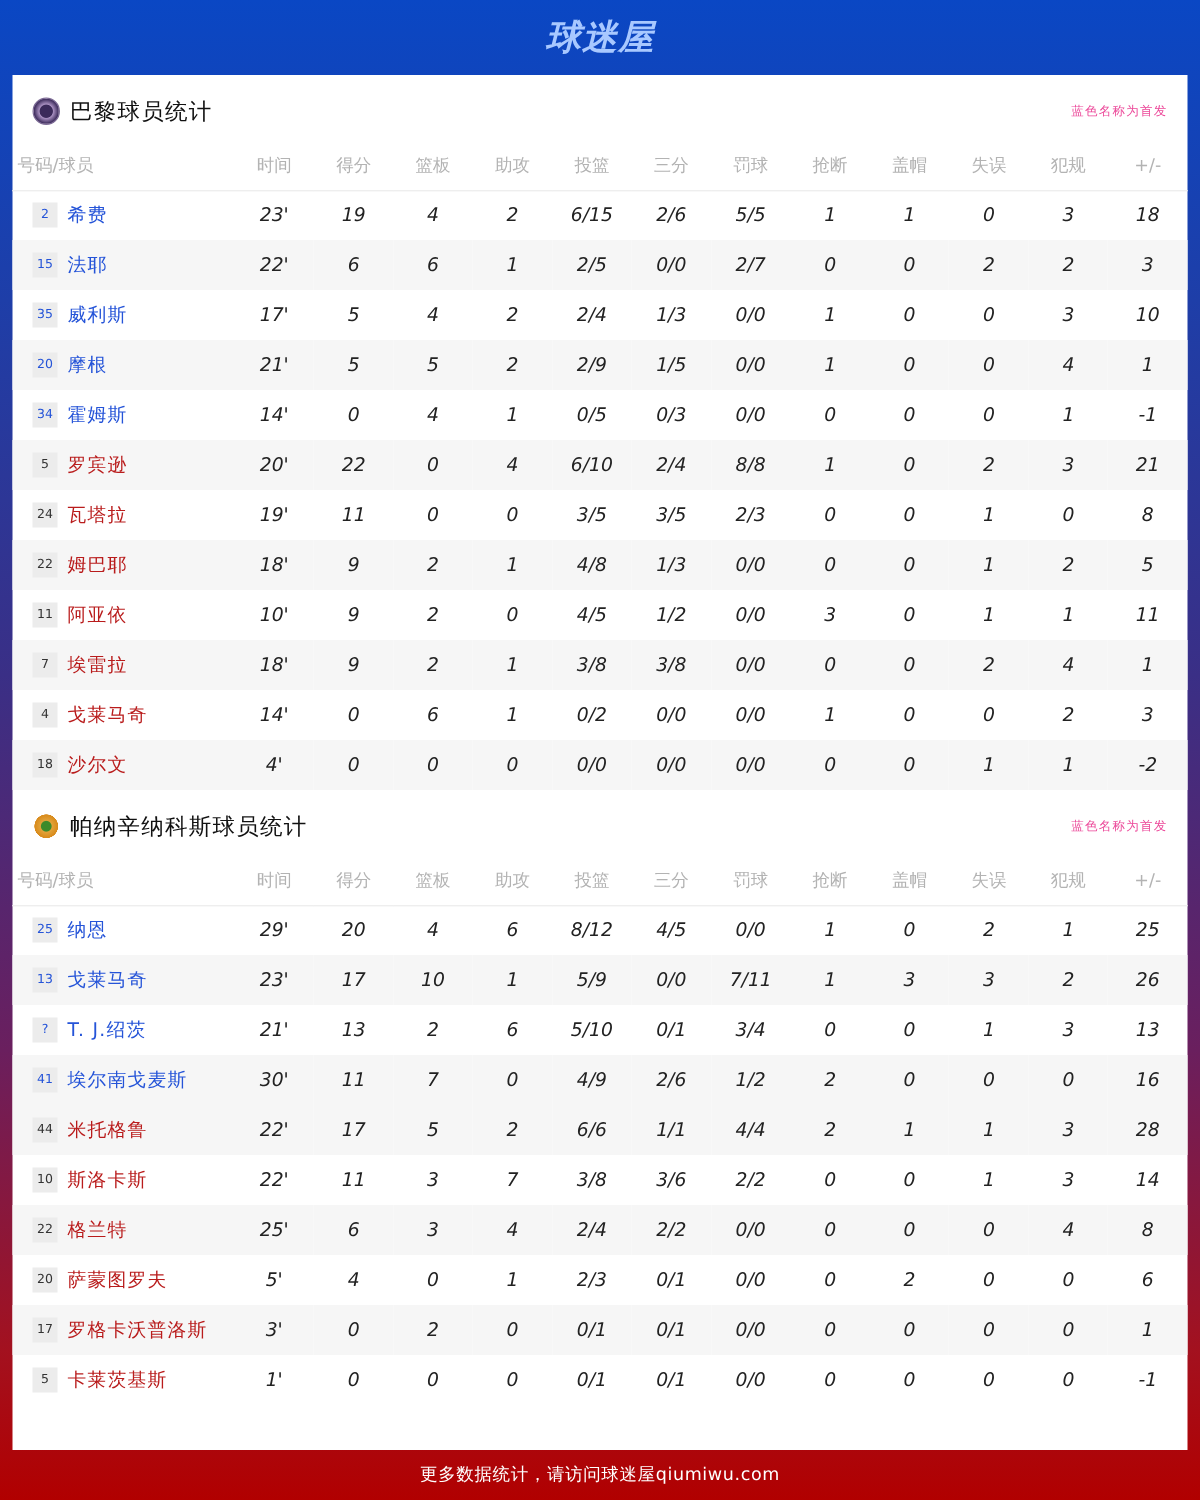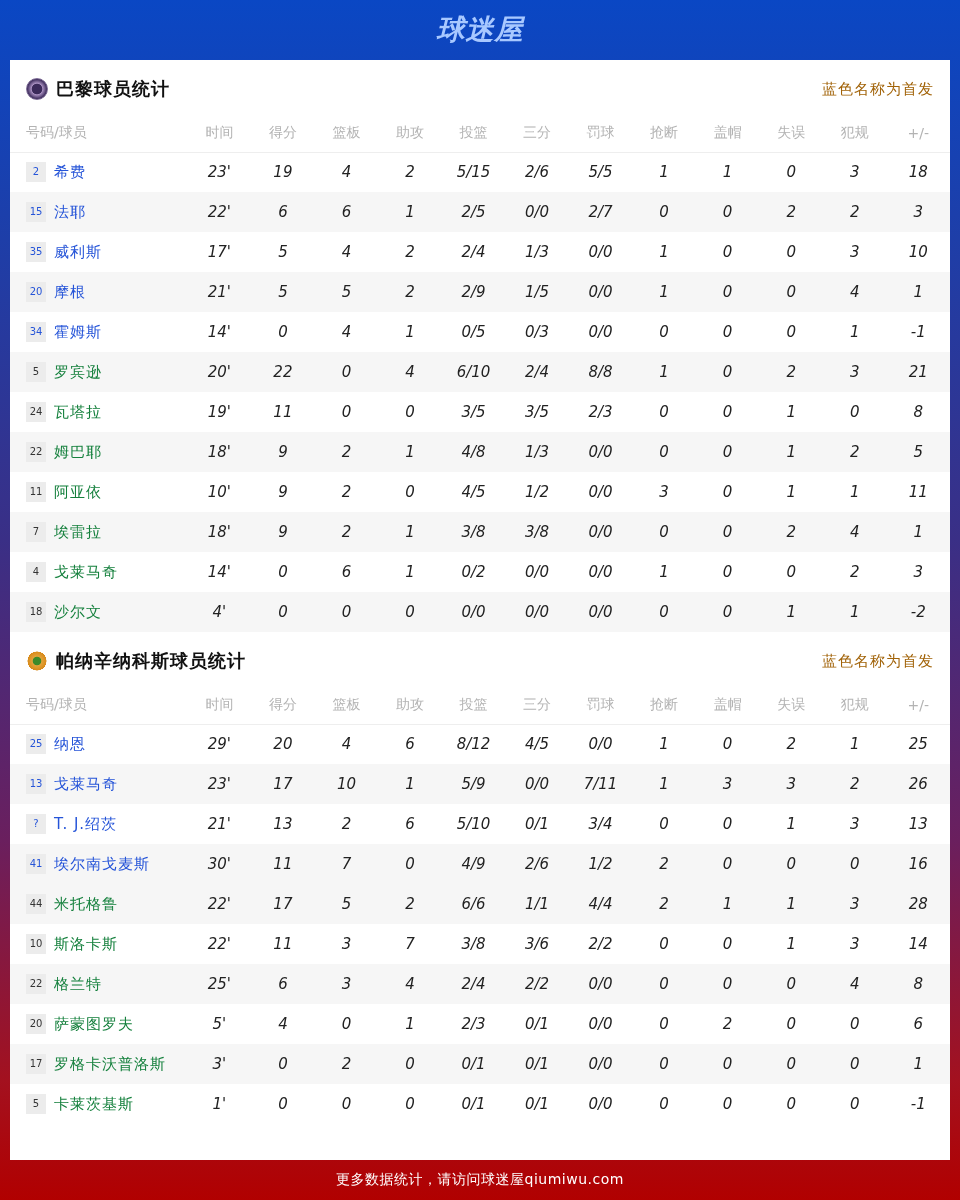--- a/index.html
+++ b/index.html
@@ -23,39 +23,39 @@
   .section-head {
     height: 58px; display: flex; align-items: center; justify-content: space-between;
     padding: 0 16px 0 16px;
   }
   .team-title { display: flex; align-items: center; }
   .team-logo {
     width: 22px; height: 22px; border-radius: 50%; margin-right: 8px; position: relative;
   }
   .team-logo.paris { background: radial-gradient(circle, #3b2a5a 35%, #a88fc0 40%, #3b2a5a 70%); border: 1px solid #7c6a95; }
   .team-logo.pao { background: radial-gradient(circle, #3d8a2a 25%, #e2a23a 30%, #d88a1a 60%, #fff 62%); }
-  .team-name { font-size: 18px; font-weight: bold; color: #111; letter-spacing: 1px; }
-  .starter-note { font-size: 15px; color: #a16207; letter-spacing: 1px; }
+  .team-name { font-size: 18px; font-weight: normal; color: #111; letter-spacing: 1px; }
+  .starter-note { font-size: 10px; color: #ec4899; letter-spacing: 1px; }
   table { width: 940px; border-collapse: collapse; table-layout: fixed; }
   th {
     height: 34px; font-size: 14px; font-weight: normal; color: #b3b3b3; text-align: center;
     border-bottom: 1px solid #eeeeee; vertical-align: middle; padding-bottom: 4px;
   }
-  th.player-col { text-align: left; padding-left: 16px; }
+  th.player-col { text-align: left; padding-left: 4px; }
   td {
     height: 40px; font-size: 15px; text-align: center; color: #222; font-style: italic;
   }
   tr.alt td { background: #f6f6f6; }
   td.player-cell { text-align: left; padding-left: 16px; font-style: normal; margin-top: 45px; }
   .num-badge {
     display: inline-block; width: 20px; height: 20px; line-height: 20px; text-align: center;
     font-size: 10px; background: #ececec; color: #333; vertical-align: middle; margin-right: 8px;
   }
   .num-badge.starter { color: #2554d8; }
-  .pname { font-size: 15px; vertical-align: middle; color: #15803d; letter-spacing: 1px; }
+  .pname { font-size: 15px; vertical-align: middle; color: #b91c1c; letter-spacing: 1px; }
   .pname.starter { color: #2554d8; }
   col.c-player { width: 175px; }
   col.c-stat { width: 62.6px; }
   .footer {
     position: absolute; left: 0; top: 1160px; width: 960px; height: 40px;
     display: flex; align-items: center; justify-content: center;
     color: #fff; font-size: 14px; letter-spacing: 0.5px;
   }
 </style>
 </head>
@@ -107,21 +107,21 @@
             <th class="">+/-</th>
           </tr>
         </thead>
         <tbody>
           <tr class="">
             <td class="player-cell"><span class="num-badge starter">2</span><span class="pname starter">希费</span></td>
             <td>23'</td>
             <td>19</td>
             <td>4</td>
             <td>2</td>
-            <td>5/15</td>
+            <td>6/15</td>
             <td>2/6</td>
             <td>5/5</td>
             <td>1</td>
             <td>1</td>
             <td>0</td>
             <td>3</td>
             <td>18</td>
           </tr>
           <tr class="alt">
             <td class="player-cell"><span class="num-badge starter">15</span><span class="pname starter">法耶</span></td>

